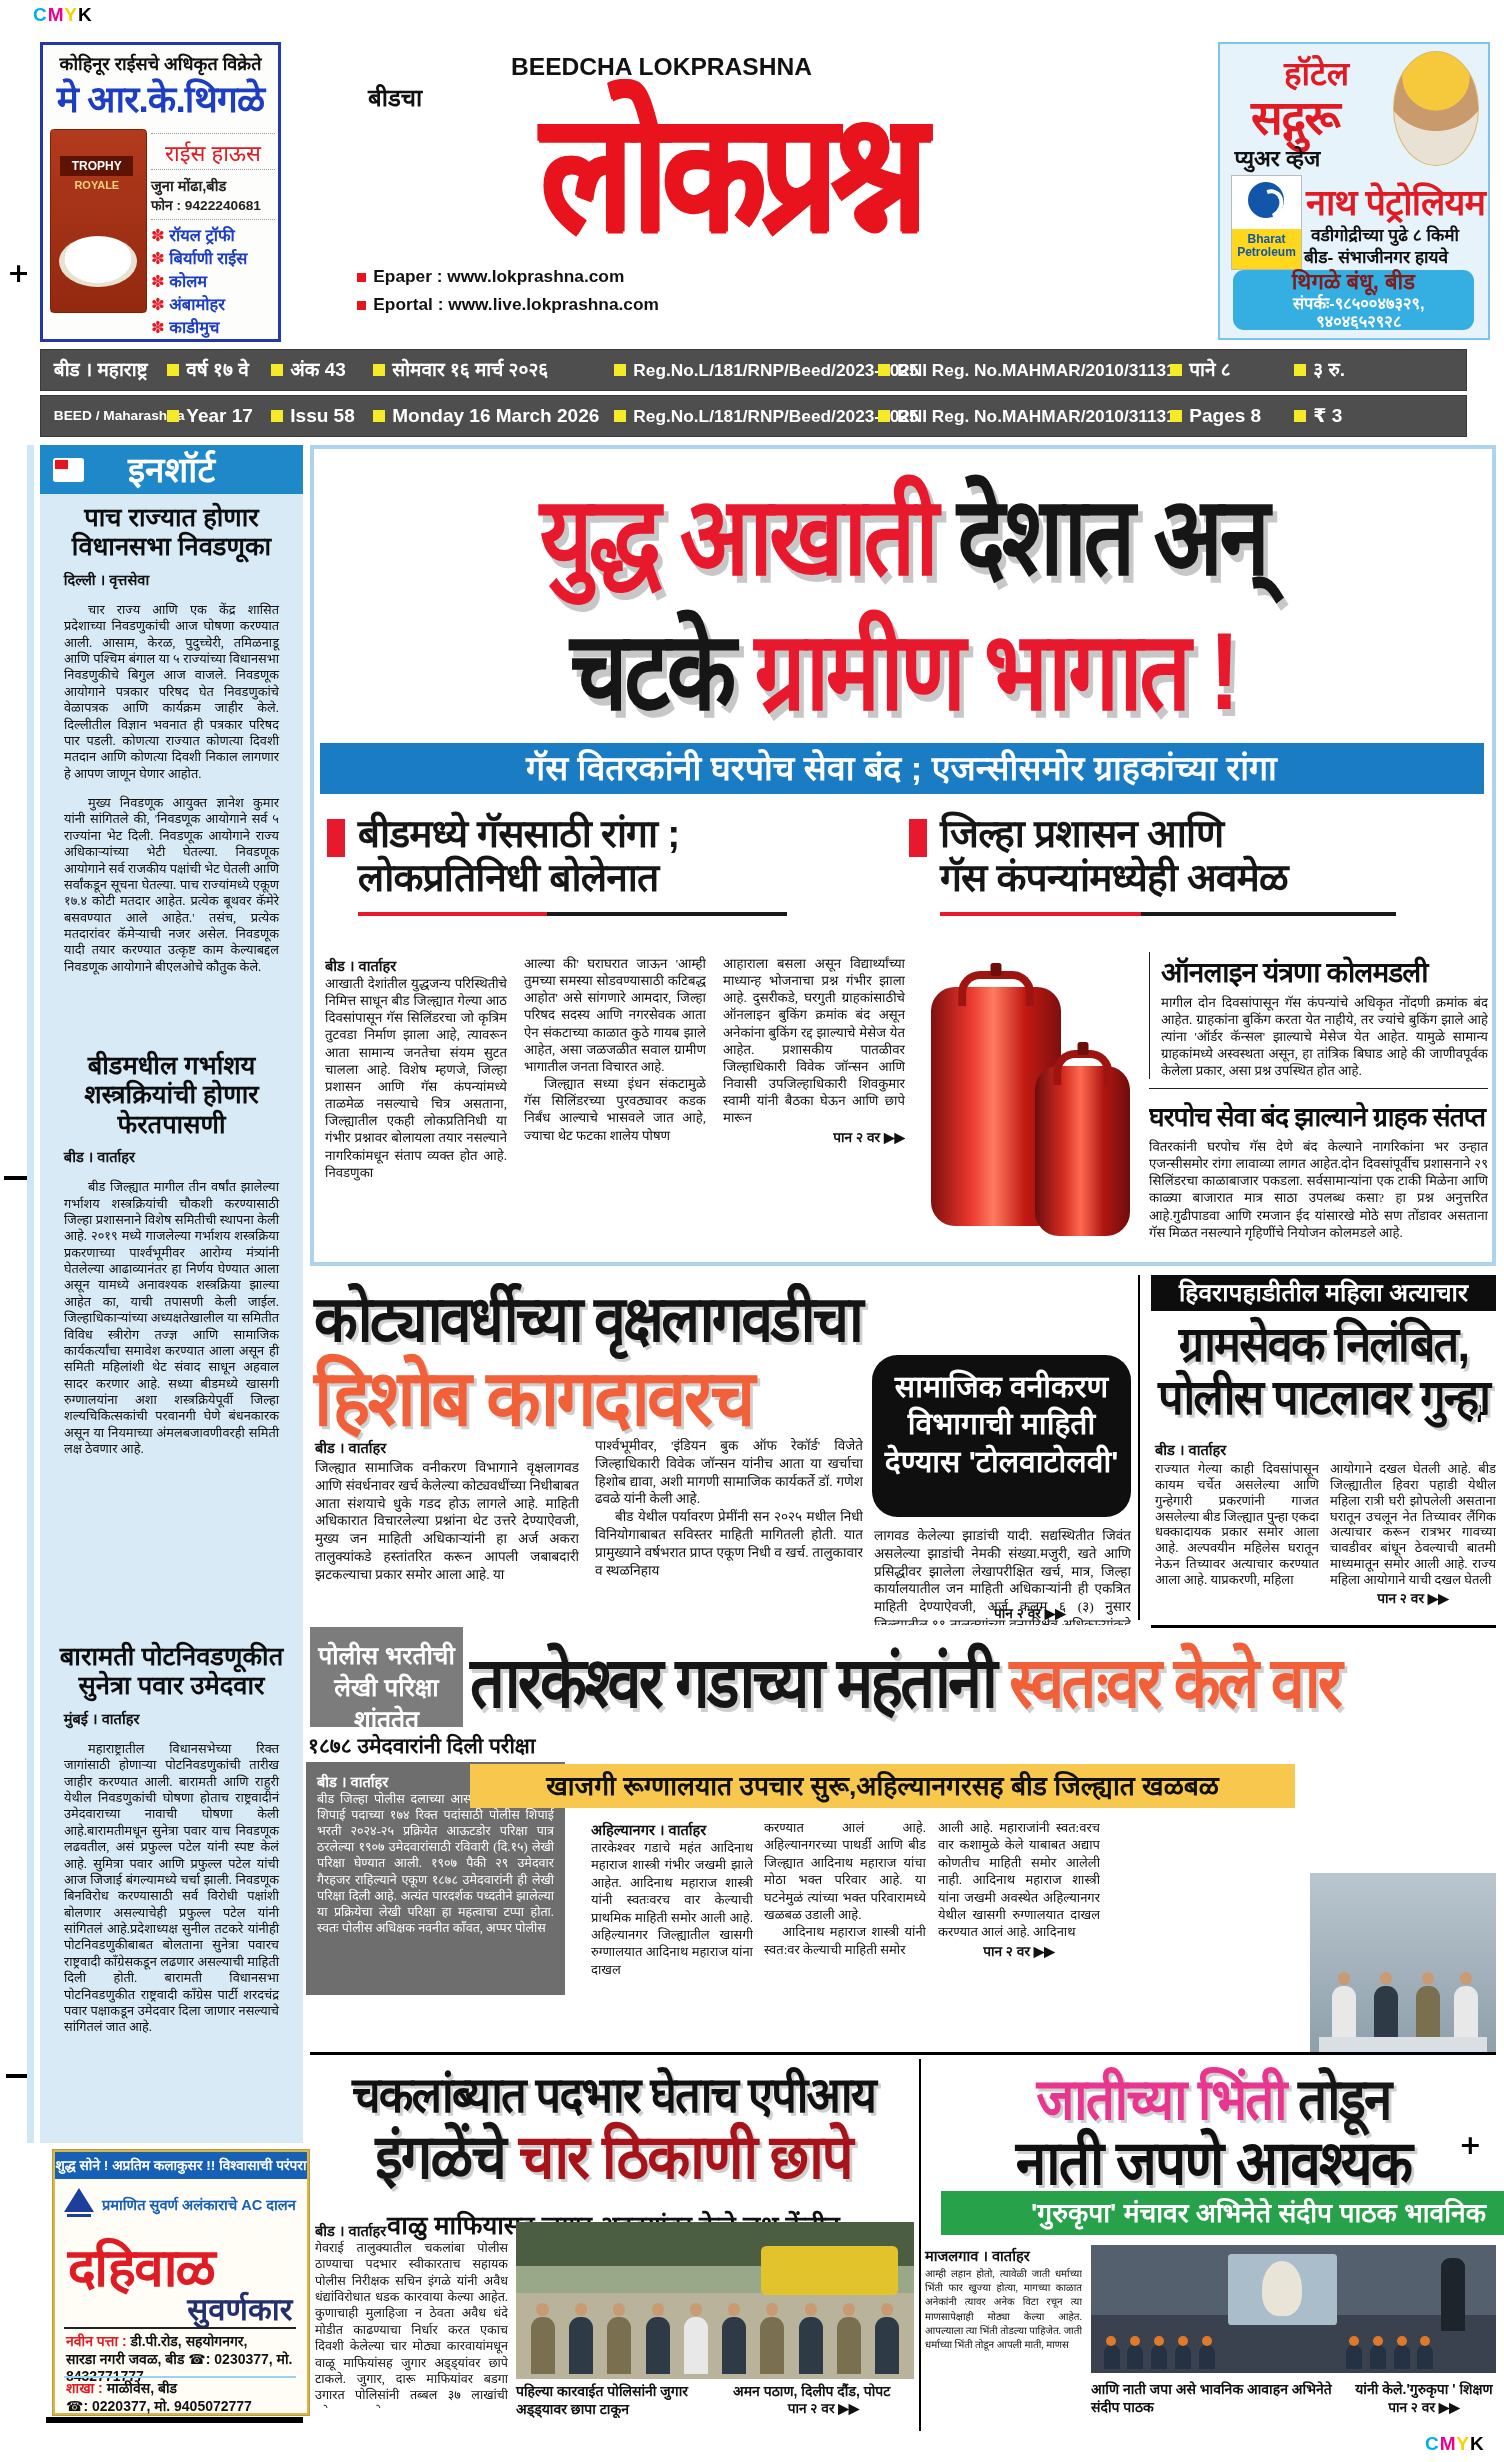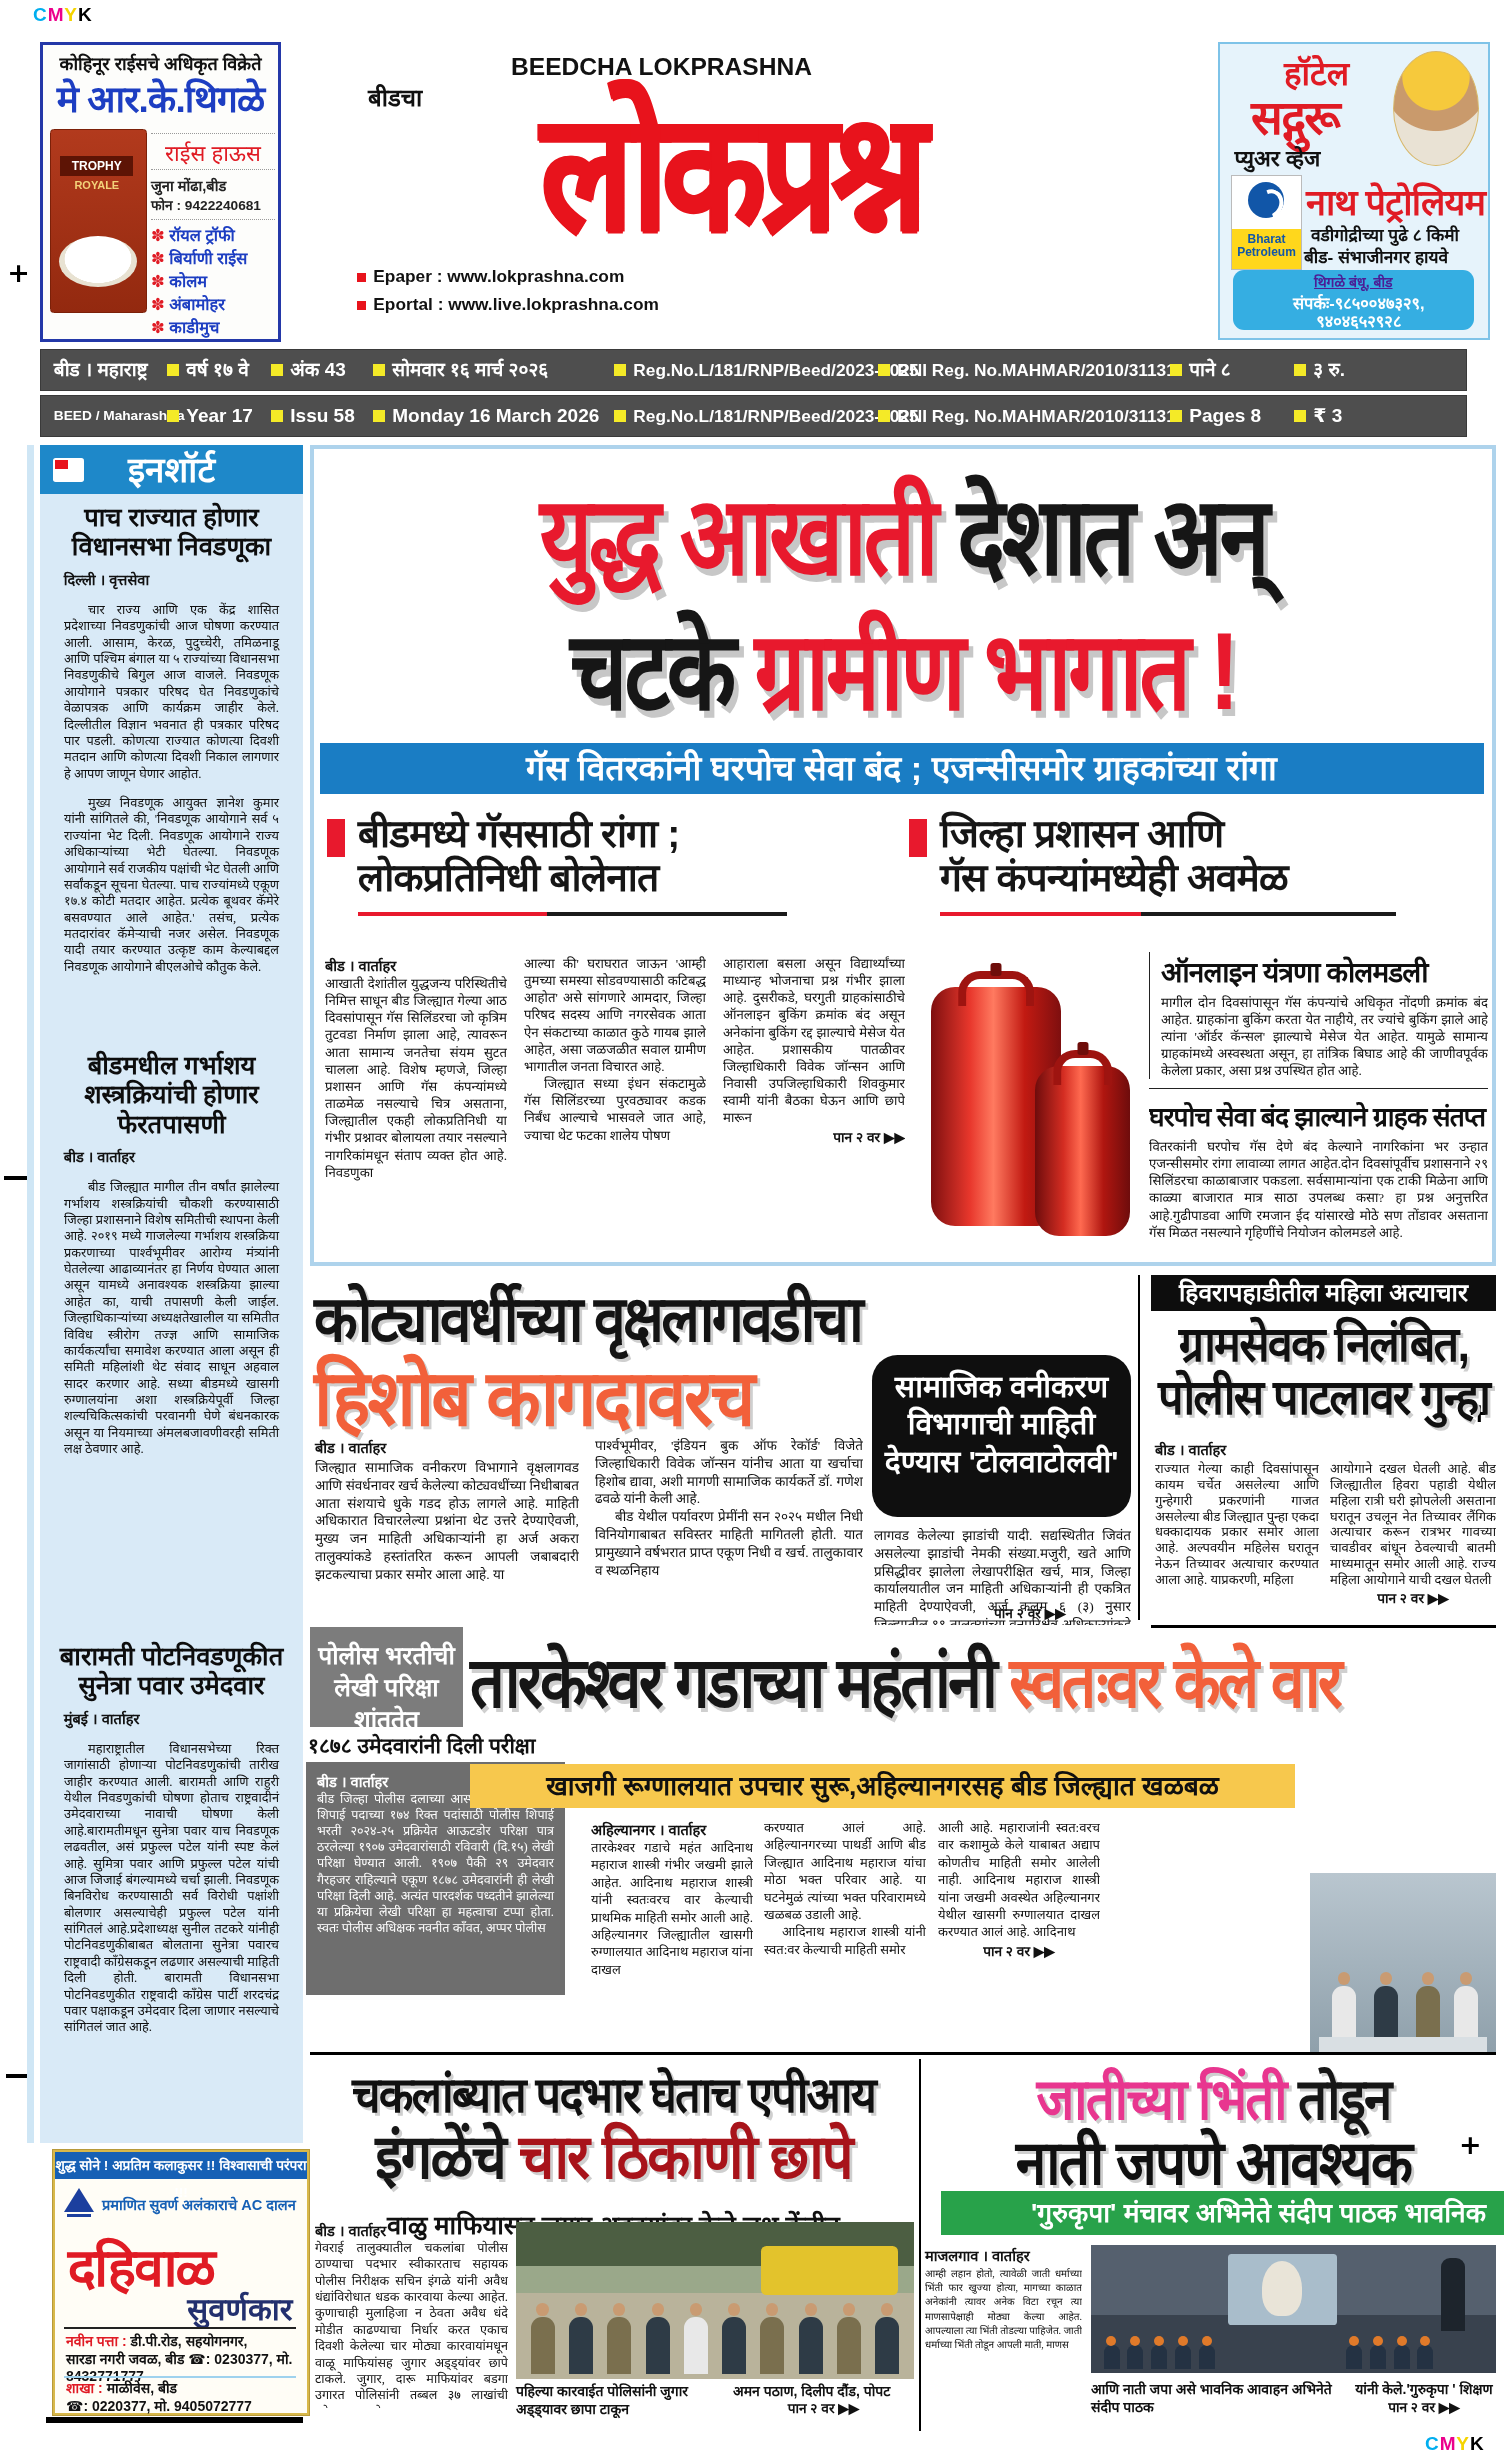--- a/index.html
+++ b/index.html
@@ -47,21 +47,21 @@
   .guru{position:absolute;right:9px;top:7.3px;width:84px;height:113px;border-radius:50%;border:1.8px solid #d8b86a;
         background:radial-gradient(circle at 50% 22%,#f6c93c 0 34%,#c99a6c 35% 55%,#e9e2d4 56% 100%);}
   .bplogo{position:absolute;left:11px;top:131px;width:69px;height:93px;background:#fff;border:0.9px solid #bbb;}
   .bplogo .circ{position:absolute;left:16.4px;top:5.5px;width:36px;height:36px;border-radius:50%;background:#1156a8;}
   .bplogo .circ::after{content:"";position:absolute;left:9px;top:7.3px;width:18px;height:22px;border-radius:50%;border:4.6px solid #fff;border-left-color:transparent;border-bottom-color:transparent;transform:rotate(25deg);}
   .bplogo .yl{position:absolute;left:0;bottom:0;width:100%;height:40px;background:#ffd71c;color:#1156a8;font:bold 12px "Liberation Sans",sans-serif;text-align:center;line-height:13.7px;padding-top:3.6px;box-sizing:border-box;}
   .ad-hotel .petro{position:absolute;left:86px;top:133px;font-size:36px;font-weight:900;color:#e01b24;letter-spacing:-0.9px;}
   .ad-hotel .a1{position:absolute;left:91px;top:179px;font-size:17.3px;font-weight:bold;color:#111;}
   .ad-hotel .a2{position:absolute;left:84px;top:201px;font-size:17.3px;font-weight:bold;color:#111;}
   .ad-hotel .blue{position:absolute;left:12.8px;top:226px;width:241px;height:60px;background:#35aee2;border-radius:11px;text-align:center;}
-  .ad-hotel .blue .own{color:#4c1d95;font-size:14px;font-weight:900;line-height:24px;text-decoration:underline;}
+  .ad-hotel .blue .own{color:#7f1d1d;font-size:22px;font-weight:900;line-height:24px;}
   .ad-hotel .blue .c1{color:#fff;font-size:16.4px;font-weight:bold;line-height:18px;padding-left:11px;}
 
   
   .infobar{left:40px;width:1425px;height:40px;background:#4e4e4e;border:1.8px solid #3a3a3a;}
   .infobar .cell{position:absolute;top:0;height:40px;line-height:40px;color:#fff;font-weight:bold;font-size:19px;white-space:nowrap;}
   .infobar .sq{display:inline-block;width:12px;height:12px;background:#f4ea27;margin-right:7.3px;}
   .small-cell{font-size:13.7px !important;}
 
   
   .sidestrip{left:27px;top:445px;width:7.3px;height:1698px;background:#cfe6f5;}

